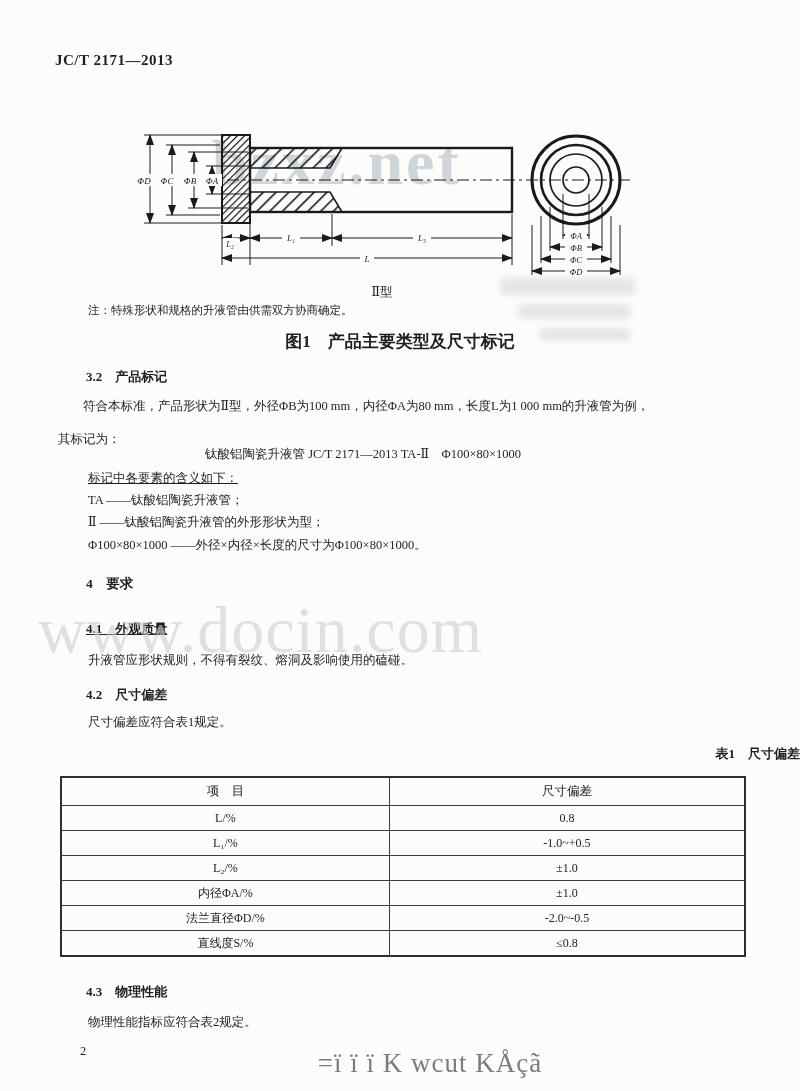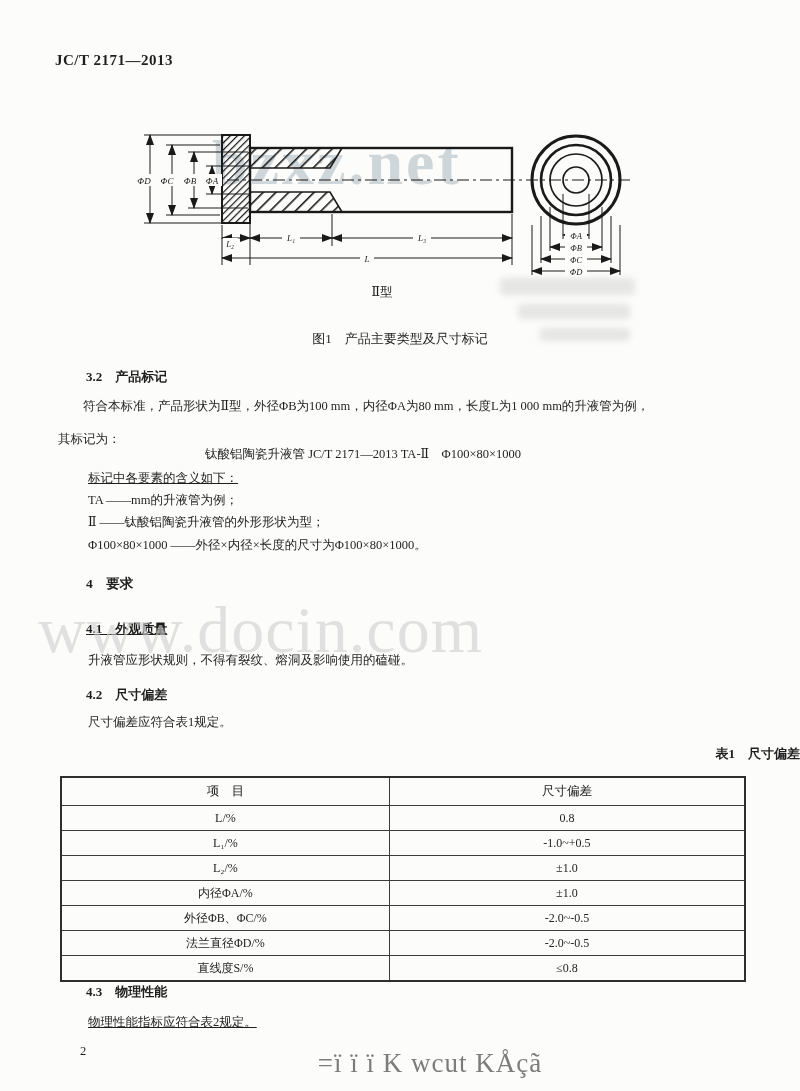--- a/index.html
+++ b/index.html
@@ -10,21 +10,21 @@
     font-family:"Liberation Serif","DejaVu Serif",serif;
     color:#1f1f1f;
   }
   .abs{position:absolute;}
   .doc-header{left:55px; top:52px; font-size:15px; font-weight:600; letter-spacing:.5px;}
   .wm-fig{left:212px; top:126px; font-size:64px; font-weight:bold; color:#a3b2ba; opacity:.5; letter-spacing:3px; z-index:1;}
   .wm-docin{left:38px; top:592px; font-size:66px; color:#cfcfcf; opacity:.6; letter-spacing:1px; z-index:1;}
   .fig-svg{left:120px; top:118px; z-index:2;}
   .smudge{background:rgba(178,178,178,.30); filter:blur(3px); border-radius:4px; z-index:1;}
   .note{left:88px; top:303px; font-size:11.5px;}
-  .fig-caption{left:0; right:0; top:330px; text-align:center; font-size:13px; font-weight:normal;}
+  .fig-caption{left:0; right:0; top:330px; text-align:center; font-size:17px; font-weight:bold;}
   .sec-title{font-size:13px; font-weight:bold;margin-left:28px;}
   .body-txt{font-size:12.5px;}
   .t1{position:absolute; left:60px; top:776px; width:686px; border-collapse:collapse; border:2px solid #2e2e2e; font-size:12px; color:#222; z-index:2;}
   .t1 td{border:1px solid #3c3c3c; text-align:center; padding:2px 4px; height:20px;}
   .t1 .hd td{height:23px; font-size:12.5px;}
   .t1 td.c1{width:48%;}
   .pagenum{left:80px; top:1044px; font-size:12.5px;}
   .footer-gibberish{left:60px; right:0; top:1048px; text-align:center; font-size:27px; color:#7c7c7c; letter-spacing:1px;}
   svg text{font-family:"Liberation Serif","DejaVu Serif",serif; fill:#1c1c1c;}
 </style>
@@ -140,28 +140,29 @@
         <text x="456" y="120.5" font-size="8.5" font-style="italic" text-anchor="middle">ΦA</text>
         <text x="456" y="132.5" font-size="8.5" font-style="italic" text-anchor="middle">ΦB</text>
         <text x="456" y="144.5" font-size="8.5" font-style="italic" text-anchor="middle">ΦC</text>
         <text x="456" y="156.5" font-size="8.5" font-style="italic" text-anchor="middle">ΦD</text>
       </g>
     </g>
 
     <text x="262" y="178" font-size="12.5" text-anchor="middle">Ⅱ型</text>
   </svg>
 
+  <div class="abs note">注：特殊形状和规格的升液管由供需双方协商确定。</div>
   <div class="abs fig-caption">图1　产品主要类型及尺寸标记</div>
 
   <div class="abs sec-title" style="left:58px; top:368px;">3.2　产品标记</div>
   <div class="abs body-txt" style="left:58px; top:398px; width:692px; text-indent:2em;">符合本标准，产品形状为Ⅱ型，外径ΦB为100 mm，内径ΦA为80 mm，长度L为1 000 mm的升液管为例，</div>
   <div class="abs body-txt" style="left:58px; top:420px;margin-top:11px;">其标记为：</div>
   <div class="abs body-txt" style="left:205px; top:446px;">钛酸铝陶瓷升液管 JC/T 2171—2013 TA-Ⅱ　Φ100×80×1000</div>
   <div class="abs body-txt" style="left:88px; top:470px;text-decoration:underline;">标记中各要素的含义如下：</div>
-  <div class="abs body-txt" style="left:88px; top:492px;">TA ——mm的升液管为例；</div>
+  <div class="abs body-txt" style="left:88px; top:492px;">TA ——钛酸铝陶瓷升液管；</div>
   <div class="abs body-txt" style="left:88px; top:514px;">Ⅱ ——钛酸铝陶瓷升液管的外形形状为型；</div>
   <div class="abs body-txt" style="left:88px; top:537px;">Φ100×80×1000 ——外径×内径×长度的尺寸为Φ100×80×1000。</div>
 
   <div class="abs sec-title" style="left:58px; top:575px; font-size:13.5px;">4　要求</div>
   <div class="abs sec-title" style="left:58px; top:620px;text-decoration:underline;">4.1　外观质量</div>
   <div class="abs body-txt" style="left:88px; top:652px;">升液管应形状规则，不得有裂纹、熔洞及影响使用的磕碰。</div>
   <div class="abs sec-title" style="left:58px; top:686px;">4.2　尺寸偏差</div>
   <div class="abs body-txt" style="left:88px; top:714px;">尺寸偏差应符合表1规定。</div>
 
   <div class="abs sec-title" style="left:0; right:0; top:745px; text-align:right;">表1　尺寸偏差</div>
@@ -181,33 +182,29 @@
       </tr>
       <tr>
         <td class="c1">L₂/%</td>
         <td>±1.0</td>
       </tr>
       <tr>
         <td class="c1">内径ΦA/%</td>
         <td>±1.0</td>
       </tr>
       <tr>
-        <td class="c1">外径ΦB、ΦC/%</td>
-        <td>-2.0~-0.5</td>
-      </tr>
-      <tr>
         <td class="c1">法兰直径ΦD/%</td>
         <td>-2.0~-0.5</td>
       </tr>
       <tr>
         <td class="c1">直线度S/%</td>
         <td>≤0.8</td>
       </tr>
     </tbody>
   </table>
 
   <div class="abs sec-title" style="left:58px; top:983px;">4.3　物理性能</div>
-  <div class="abs body-txt" style="left:88px; top:1014px;text-decoration:underline;">物理性能指标应符合表2规定。</div>
+  <div class="abs body-txt" style="left:88px; top:1014px;">物理性能指标应符合表2规定。</div>
 
   <div class="abs pagenum">2</div>
   <div class="abs footer-gibberish">=ï ï ï K wcut KÅçã</div>
 
 </div>
 
 </body></html>

